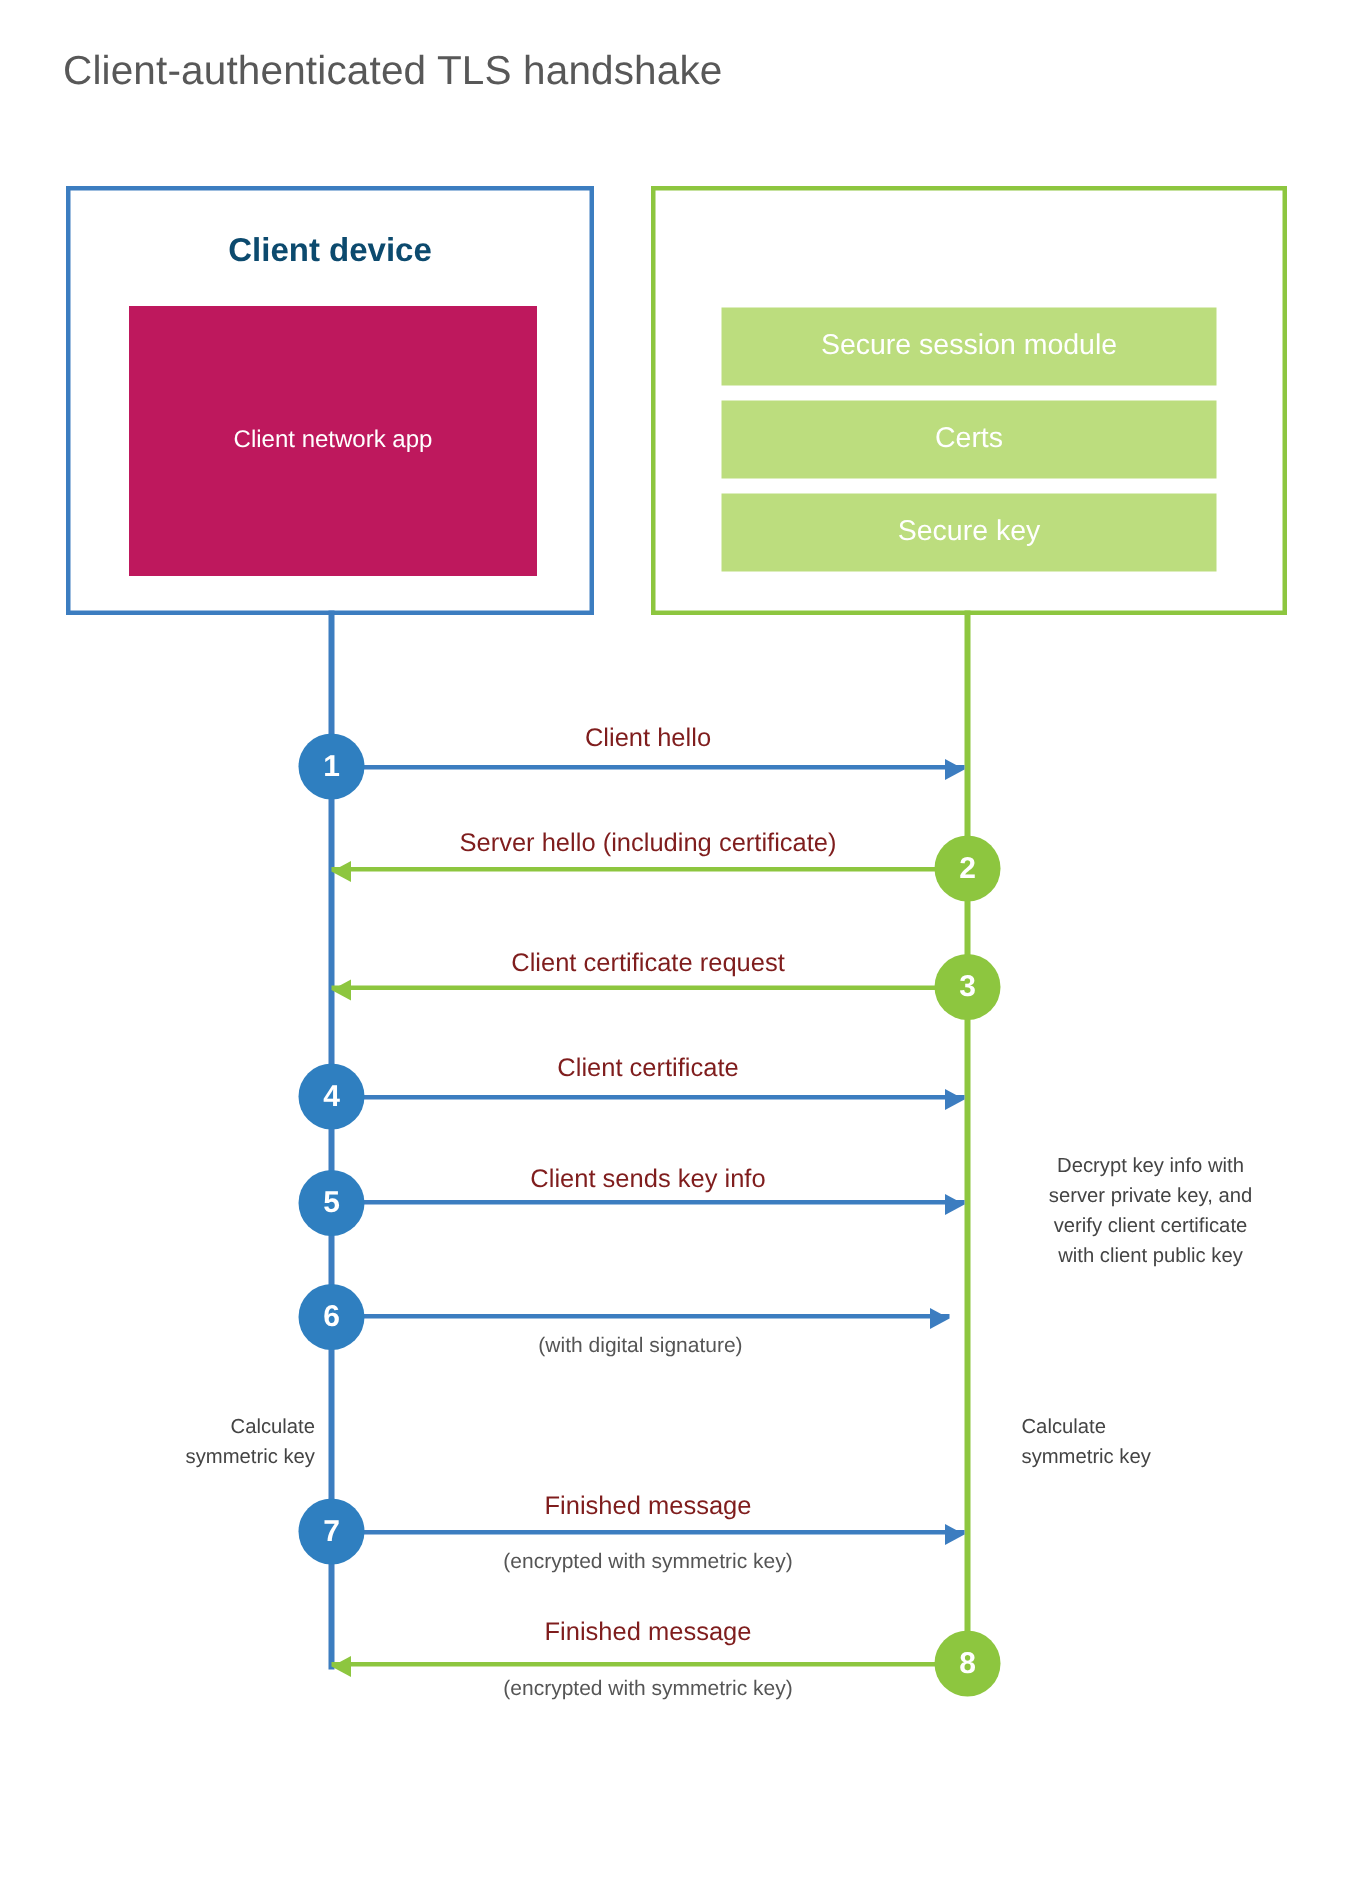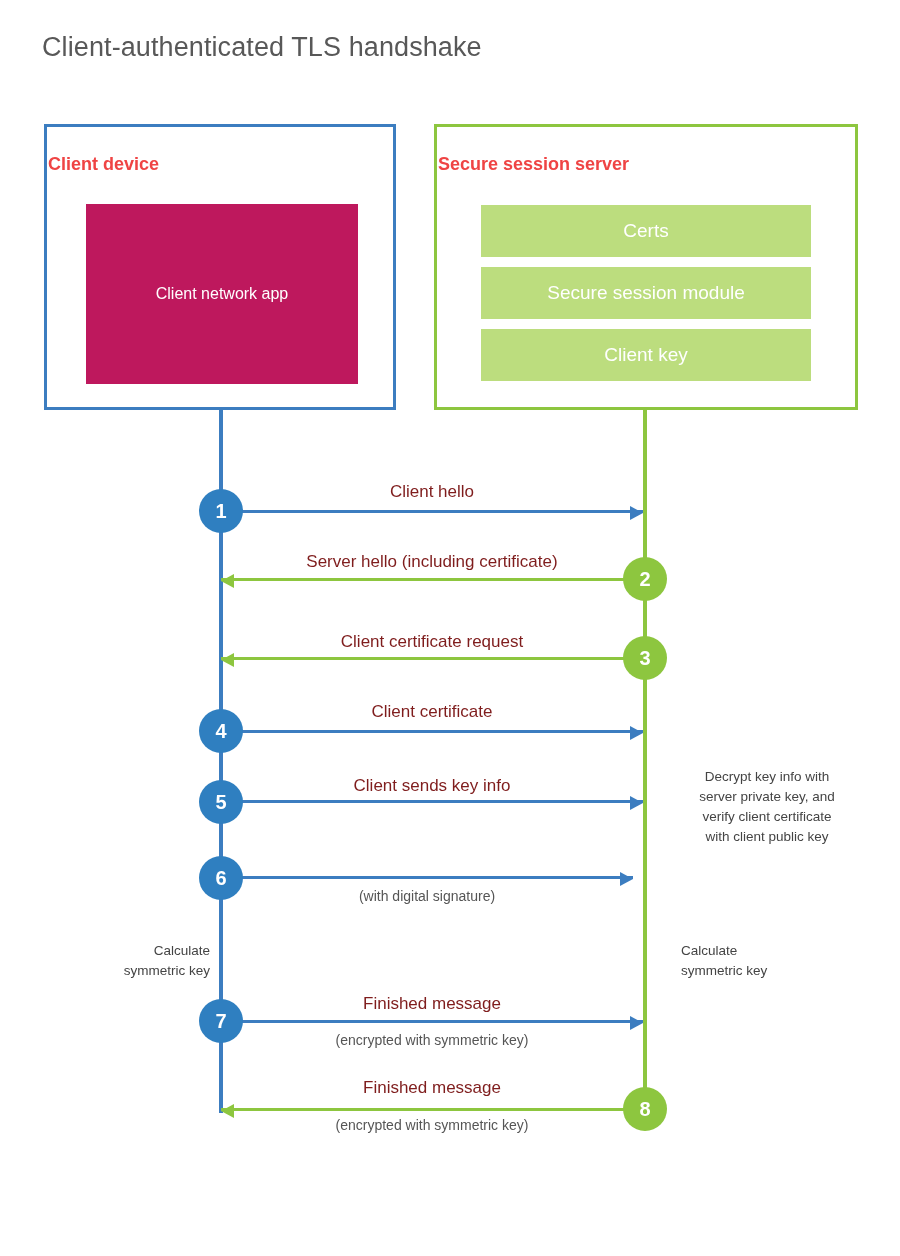--- a/index.html
+++ b/index.html
@@ -17,21 +17,21 @@
     font-size: 27px; font-weight: 400; color: #585858;
     letter-spacing: 0.1px; white-space: nowrap;
   }
 
   
   .party-box { position: absolute; background: #ffffff; }
   .party-box.client { left: 40px; top: 120px; width: 352px; height: 286px; border: 3px solid #3C7DC0; }
   .party-box.server { left: 430px; top: 120px; width: 424px; height: 286px; border: 3px solid #8DC63F; }
   .party-title {
     position: absolute; left: 0; right: 0; top: 26px;
-    font-size: 18px; font-weight: 700; color: #ef4444;
+    text-align: center; font-size: 22px; font-weight: 700; color: #0c4a6e;
   }
 
   .client-app {
     position: absolute; left: 38px; top: 76px; width: 272px; height: 180px;
     background: #be185d; color: #ffffff;
     display: flex; align-items: center; justify-content: center; text-align: center;
     font-size: 16px; line-height: 1.32; padding: 0 14px;
   }
 
   .server-modules { position: absolute; left: 42px; top: 76px; right: 42px; }
@@ -99,25 +99,24 @@
 <div id="stage">
 
   <div class="page-title">Client-authenticated TLS handshake</div>
 
   <div class="party-box client">
     <div class="party-title">Client device</div>
     <div class="client-app">Client network app</div>
   </div>
 
   <div class="party-box server">
-    <div class="party-title">Secure session server</div>
     <div class="server-modules">
+      <div class="server-module">Secure session module</div>
       <div class="server-module">Certs</div>
-      <div class="server-module">Secure session module</div>
-      <div class="server-module">Client key</div>
+      <div class="server-module">Secure key</div>
     </div>
   </div>
 
   <div class="lifeline client-line"></div>
   <div class="lifeline server-line"></div>
 
   <div class="msg-label" style="left:217px; top:478px; width:422px;">Client hello</div>
   <div class="arrow blue to-right" style="left:217px; top:506px; width:422px;">
       <span class="head"></span>
     </div>

